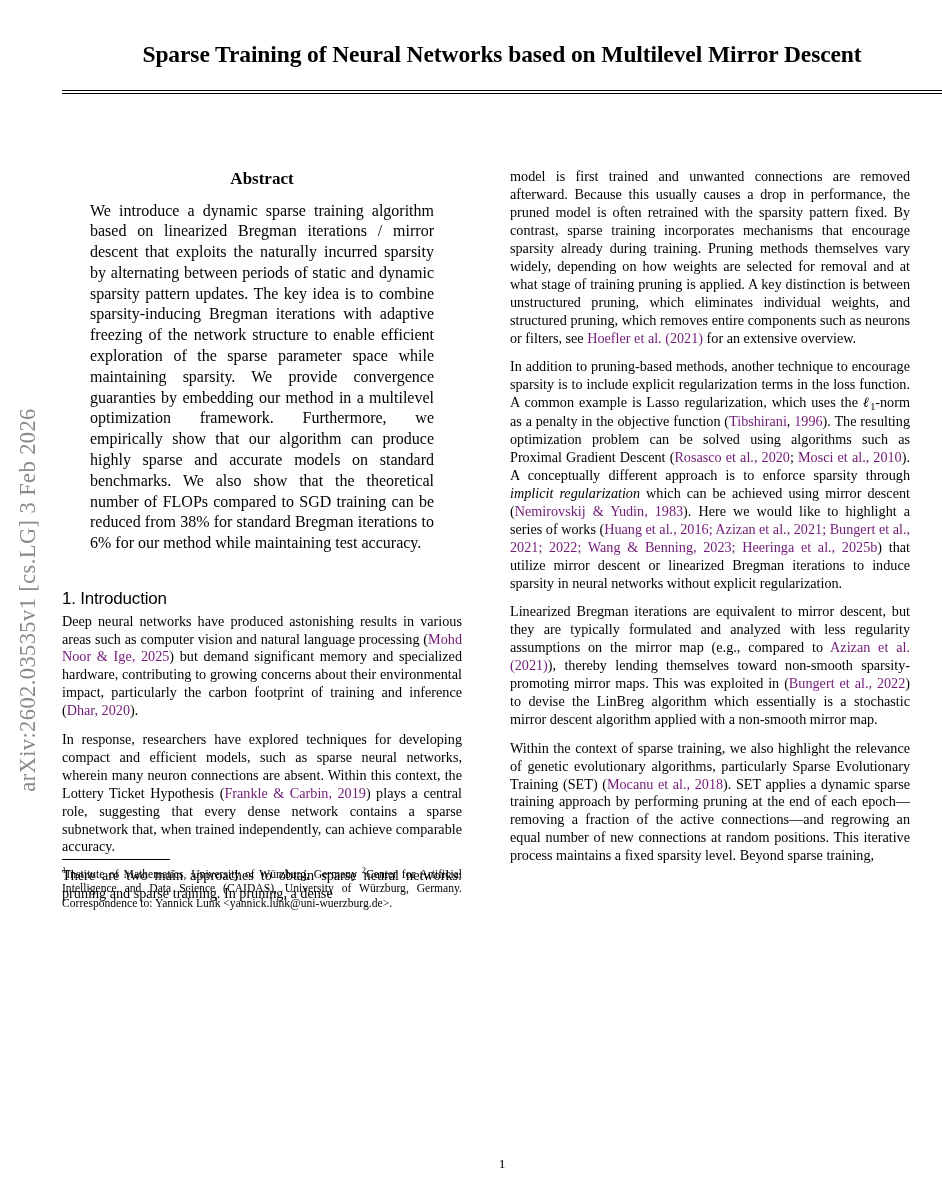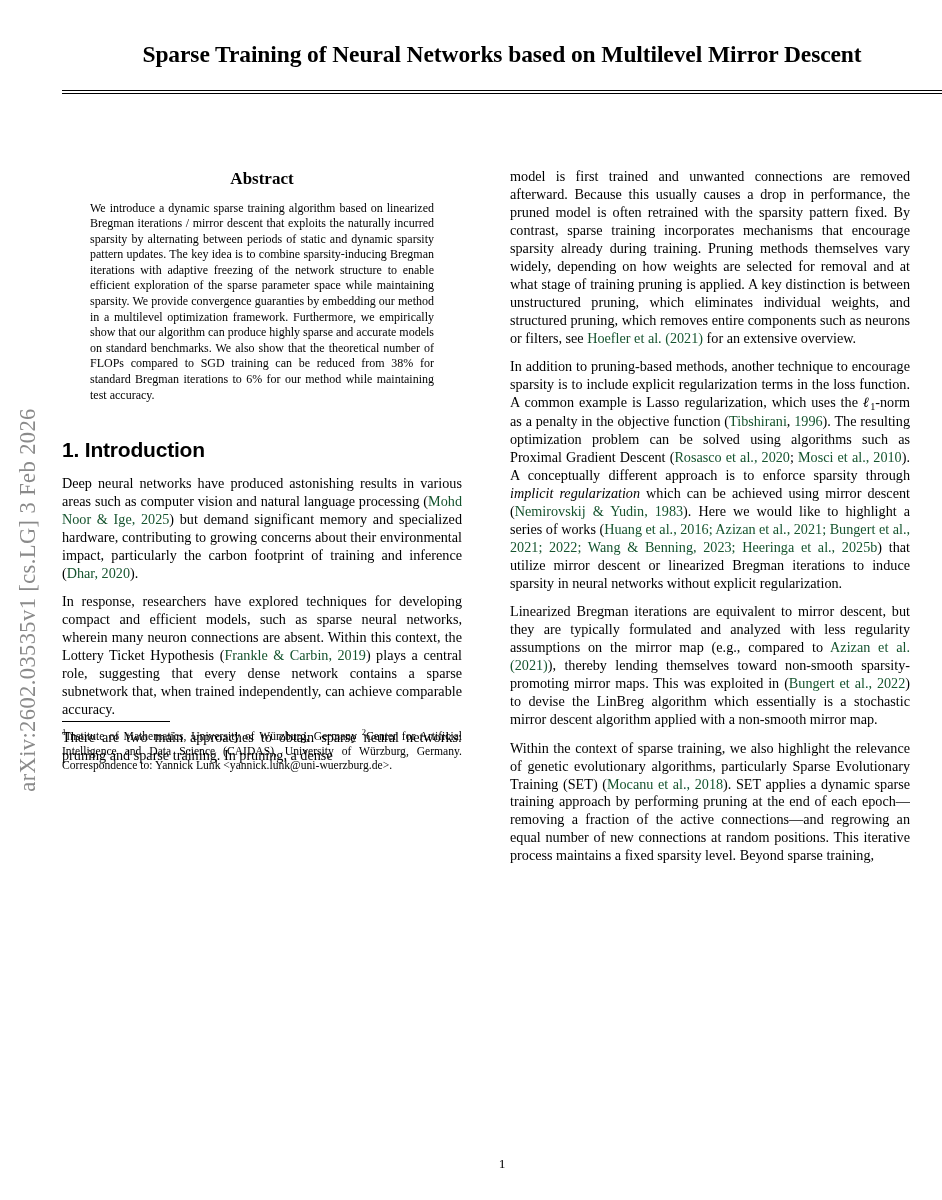--- a/index.html
+++ b/index.html
@@ -102,41 +102,41 @@
 
   #abstract-heading {
     text-align: center;
     font-size: 17px;
     font-weight: bold;
     margin: 0 0 11px 0;
   }
   #abstract-body {
     margin: 1px auto;
     width: 344px;
-    font-size: 12px;
+    font-size: 16px;
     line-height: 1.30;
     text-align: justify;
   }
 
   h2.section-heading {
     font-family: "Liberation Sans", "DejaVu Sans", sans-serif;
-    font-size: 21px;
-    font-weight: bold;
-    margin: 34px 0 11px 0;
+    font-size: 17px;
+    font-weight: normal;
+    margin: 34px 0 3px 0;
     text-align: left;
     letter-spacing: -0.2px;
   }
 
   p.para {
     margin: 0 0 10.5px 0;
     text-align: justify;
   }
   p.para.tight { margin-bottom: 9px; }
 
-  .cite { color: #14532d; }
+  .cite { color: #701a75; }
   .ital { font-style: italic; }
   .ell  { font-style: italic; font-family: "Liberation Serif", serif; }
   .sub  { font-size: 0.72em; vertical-align: -0.25em; }
 
   
   #footnote-area {
     position: absolute;
     left: 0;
     bottom: 0;
     width: 400px;

